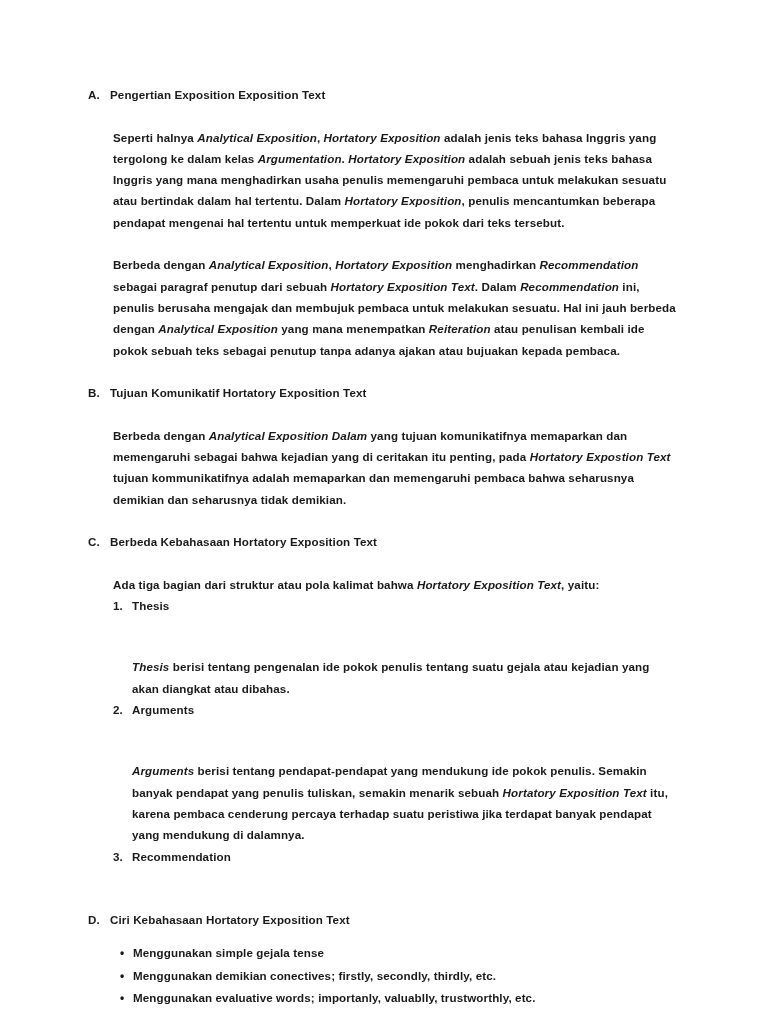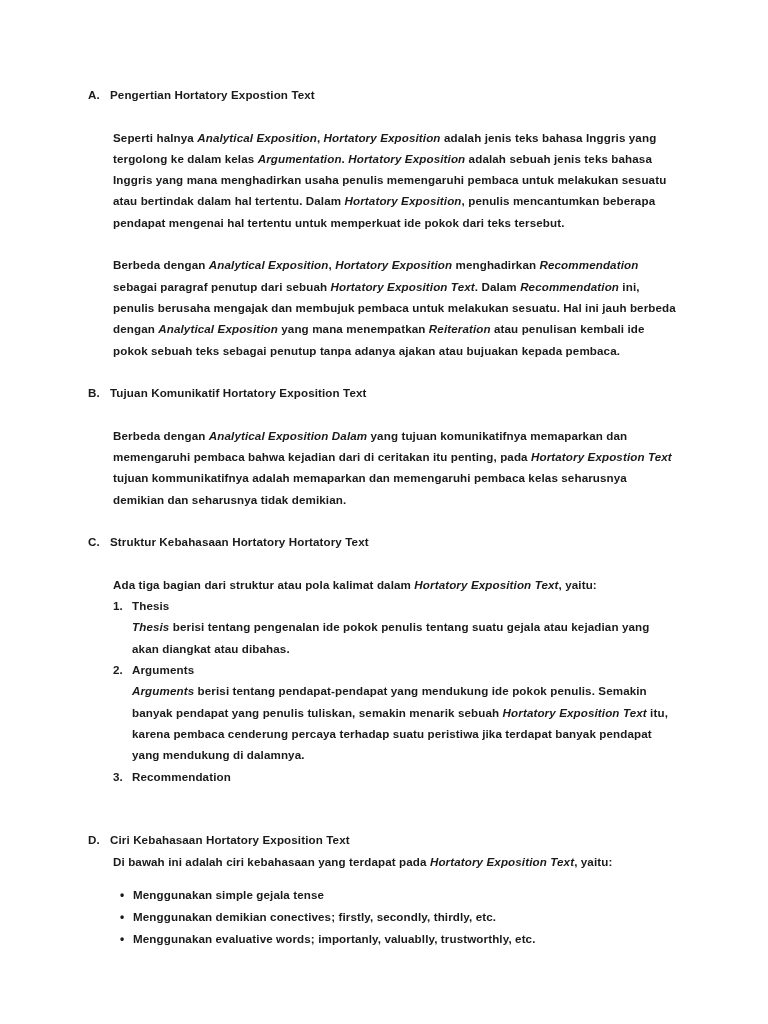--- a/index.html
+++ b/index.html
@@ -69,20 +69,21 @@
     align-items: baseline;
     font-weight: bold;
   }
   .numitem-head .num {
     width: 19px;
     flex: 0 0 19px;
   }
   .numitem-body {
     margin-left: 19px;
     font-weight: bold;
+    margin-top: 40px;
   }
 
   
   .bullets {
     margin-left: 32px;
     padding: 0;
     list-style: none;
   }
   .bullets li {
     display: flex;
@@ -100,21 +101,21 @@
   }
 </style>
 </head>
 <body>
 
 <div class="page">
   <div class="doc">
 
     <div class="section-heading">
       <span class="marker">A.</span>
-      <span class="htext">Pengertian Hortatory Expostion Text</span>
+      <span class="htext">Pengertian Exposition Exposition Text</span>
     </div>
 
     <div class="gap-half"></div>
 
     <div class="para">
       <span>Seperti halnya </span><i>Analytical Exposition</i><span>, </span><i>Hortatory Exposition</i><span> adalah jenis teks bahasa Inggris yang tergolong ke dalam kelas </span><i>Argumentation</i><span>. </span><i>Hortatory Exposition</i><span> adalah sebuah jenis teks bahasa Inggris yang mana menghadirkan usaha penulis memengaruhi pembaca untuk melakukan sesuatu atau bertindak dalam hal tertentu. Dalam </span><i>Hortatory Exposition</i><span>, penulis mencantumkan beberapa pendapat mengenai hal tertentu untuk memperkuat ide pokok  dari teks tersebut.</span>
     </div>
 
     <div class="gap-full"></div>
 
@@ -125,34 +126,34 @@
     <div class="gap-full"></div>
 
     <div class="section-heading">
       <span class="marker">B.</span>
       <span class="htext">Tujuan Komunikatif Hortatory Exposition Text</span>
     </div>
 
     <div class="gap-half"></div>
 
     <div class="para">
-      <span>Berbeda dengan </span><i>Analytical Exposition Dalam</i><span> yang tujuan komunikatifnya memaparkan dan memengaruhi pembaca bahwa kejadian dari di ceritakan itu penting, pada </span><i>Hortatory Expostion Text</i><span> tujuan kommunikatifnya adalah memaparkan dan memengaruhi pembaca kelas seharusnya demikian dan seharusnya tidak demikian.</span>
+      <span>Berbeda dengan </span><i>Analytical Exposition Dalam</i><span> yang tujuan komunikatifnya memaparkan dan memengaruhi sebagai bahwa kejadian yang di ceritakan itu penting, pada </span><i>Hortatory Expostion Text</i><span> tujuan kommunikatifnya adalah memaparkan dan memengaruhi pembaca bahwa seharusnya demikian dan seharusnya tidak demikian.</span>
     </div>
 
     <div class="gap-full"></div>
 
     <div class="section-heading">
       <span class="marker">C.</span>
-      <span class="htext">Struktur Kebahasaan Hortatory Hortatory  Text</span>
+      <span class="htext">Berbeda Kebahasaan Hortatory Exposition  Text</span>
     </div>
 
     <div class="gap-half"></div>
 
     <div class="para">
-      <span>Ada tiga bagian dari struktur atau pola kalimat dalam </span><i>Hortatory Exposition Text</i><span>, yaitu:</span>
+      <span>Ada tiga bagian dari struktur atau pola kalimat bahwa </span><i>Hortatory Exposition Text</i><span>, yaitu:</span>
     </div>
 
     <div class="numlist">
 
       <div class="numitem-head">
         <span class="num">1.</span>
         <span>Thesis</span>
       </div>
       <div class="numitem-body">
         <i>Thesis</i><span> berisi tentang pengenalan ide pokok penulis tentang suatu gejala atau kejadian yang akan diangkat atau dibahas.</span>
@@ -173,23 +174,20 @@
 
     </div>
 
     <div class="gap-big"></div>
 
     <div class="section-heading">
       <span class="marker">D.</span>
       <span class="htext">Ciri Kebahasaan Hortatory Exposition Text</span>
     </div>
 
-    <div class="para">
-      <span>Di bawah ini adalah ciri kebahasaan yang terdapat pada </span><i>Hortatory Exposition Text</i><span>, yaitu:</span>
-    </div>
 
     <ul class="bullets">
       <li>
         <span class="dot">•</span>
         <span class="btext">Menggunakan simple gejala tense</span>
       </li>
       <li>
         <span class="dot">•</span>
         <span class="btext">Menggunakan demikian conectives; firstly, secondly, thirdly, etc.</span>
       </li>

